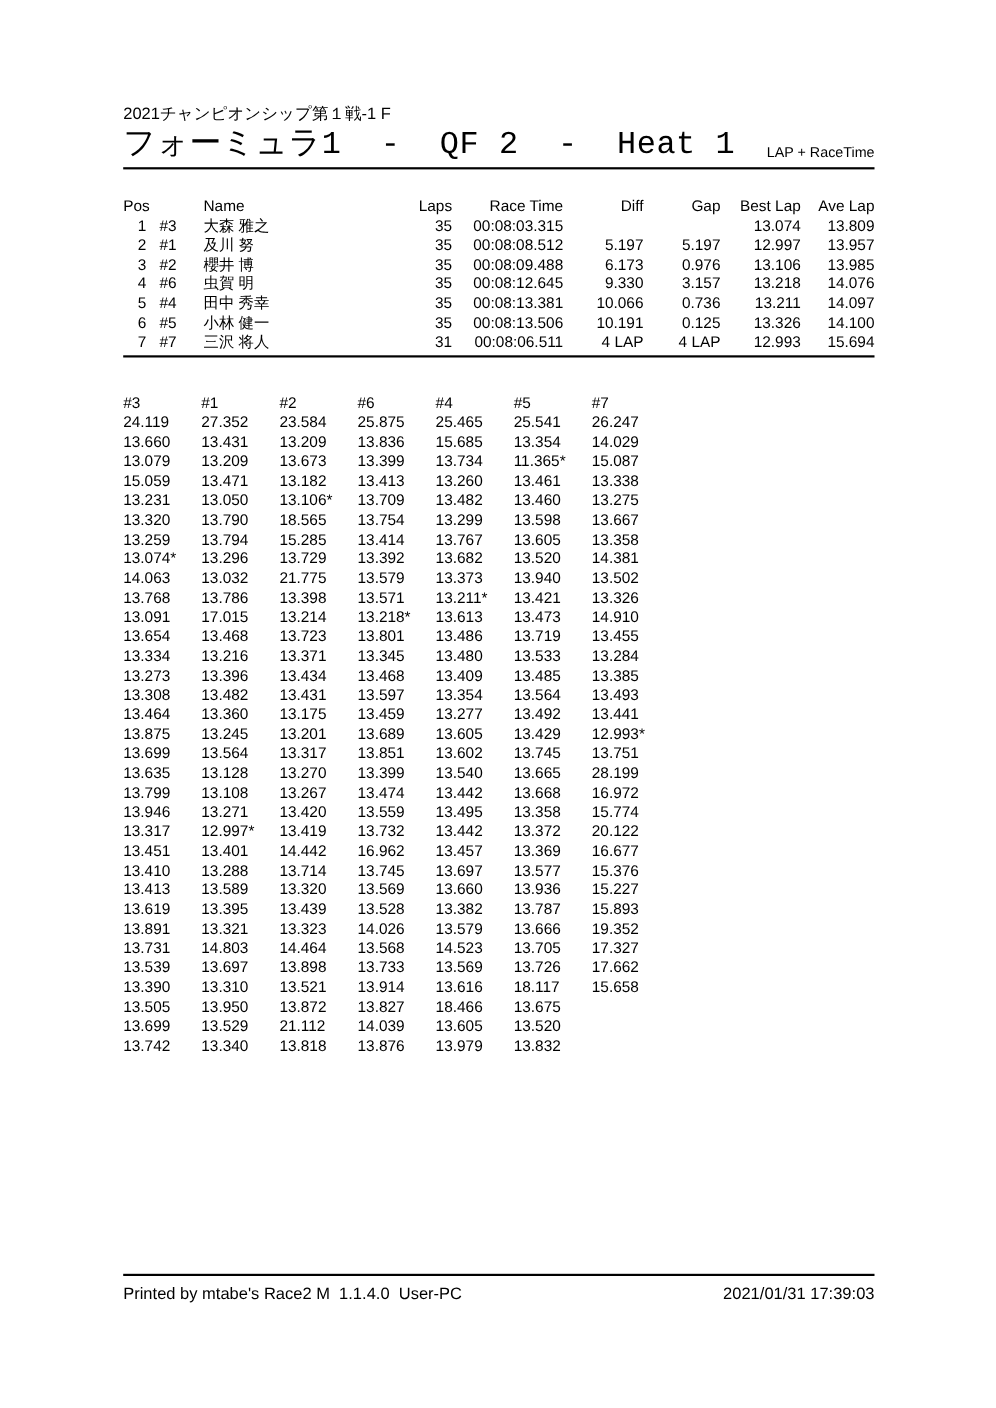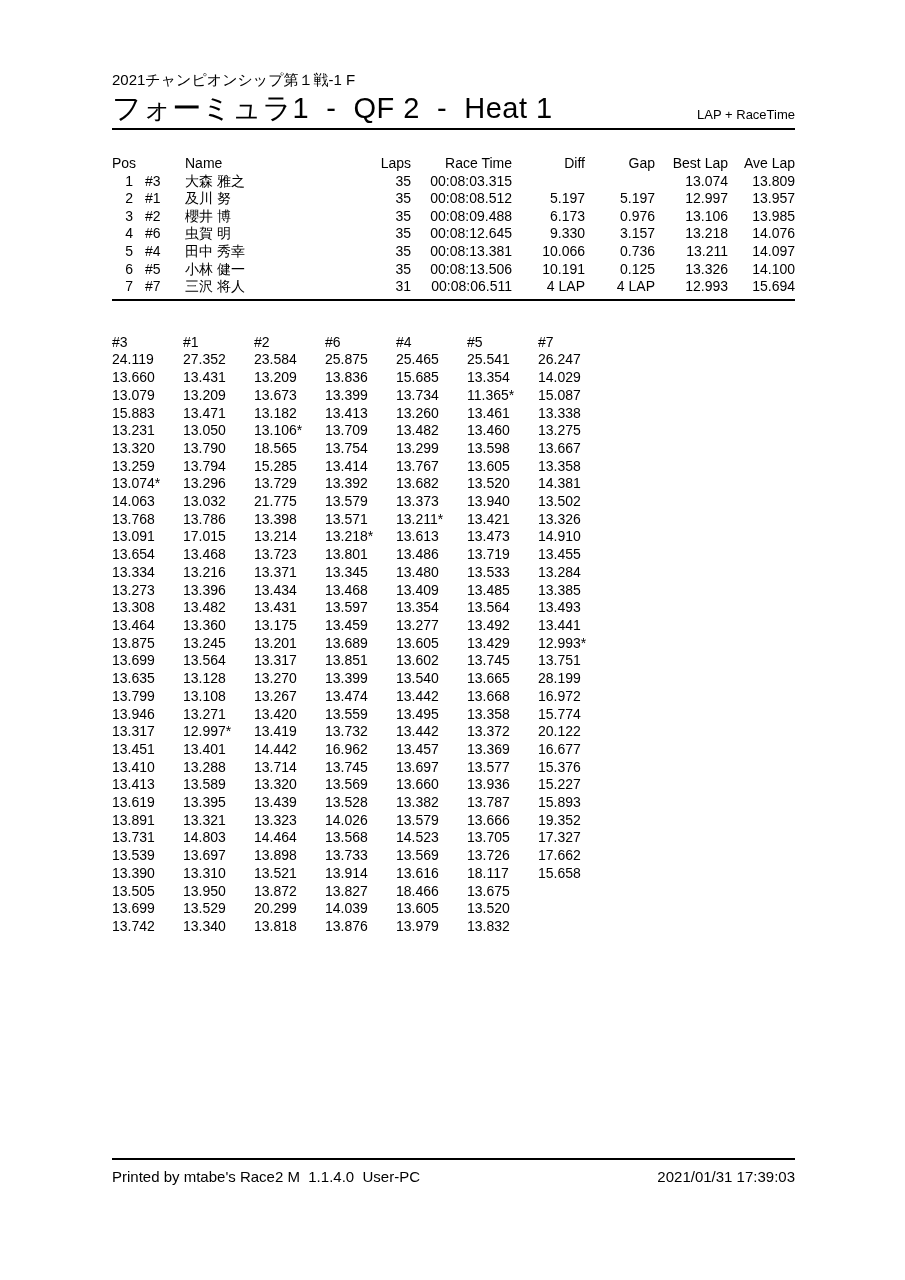--- a/index.html
+++ b/index.html
@@ -13,36 +13,37 @@
     font-family: "Liberation Sans", "DejaVu Sans", sans-serif;
     overflow: hidden;
   }
   .content {
     position: absolute;
     left: 112px;
     top: 0;
     width: 683px;
   }
   .subtitle {
-    margin-top: 71px;
+    margin-top: 95px;
     font-size: 15px;
     line-height: 18px;
     white-space: pre;
   }
   .title-row {
     display: flex;
     align-items: flex-end;
     justify-content: space-between;
     margin-top: 3px;
   }
   .title {
     font-size: 29px;
     line-height: 32px;
     white-space: pre;
     letter-spacing: 0.5px;
+    font-family: Liberation Mono, monospace;
   }
   .title-right {
     font-size: 13px;
     line-height: 15px;
     white-space: pre;
     padding-bottom: 2px;
   }
   .rule {
     border: none;
     border-top: 2px solid #000000;
@@ -284,21 +285,21 @@
           <tr>
             <td>13.079</td>
             <td>13.209</td>
             <td>13.673</td>
             <td>13.399</td>
             <td>13.734</td>
             <td>11.365*</td>
             <td>15.087</td>
           </tr>
           <tr>
-            <td>15.883</td>
+            <td>15.059</td>
             <td>13.471</td>
             <td>13.182</td>
             <td>13.413</td>
             <td>13.260</td>
             <td>13.461</td>
             <td>13.338</td>
           </tr>
           <tr>
             <td>13.231</td>
             <td>13.050</td>
@@ -538,21 +539,21 @@
             <td>13.950</td>
             <td>13.872</td>
             <td>13.827</td>
             <td>18.466</td>
             <td>13.675</td>
             <td></td>
           </tr>
           <tr>
             <td>13.699</td>
             <td>13.529</td>
-            <td>20.299</td>
+            <td>21.112</td>
             <td>14.039</td>
             <td>13.605</td>
             <td>13.520</td>
             <td></td>
           </tr>
           <tr>
             <td>13.742</td>
             <td>13.340</td>
             <td>13.818</td>
             <td>13.876</td>

